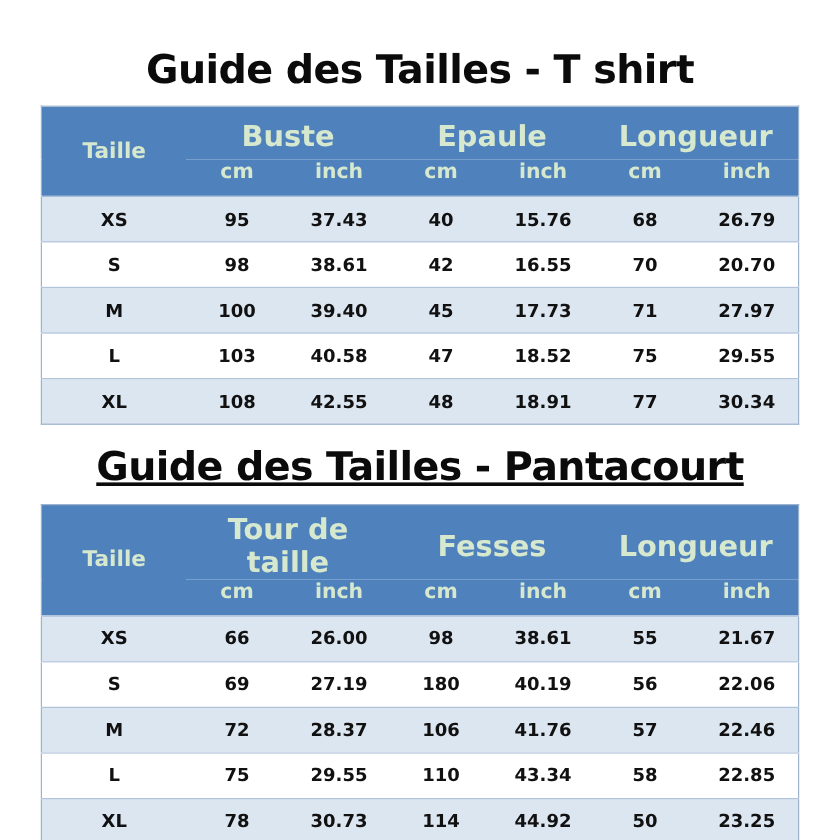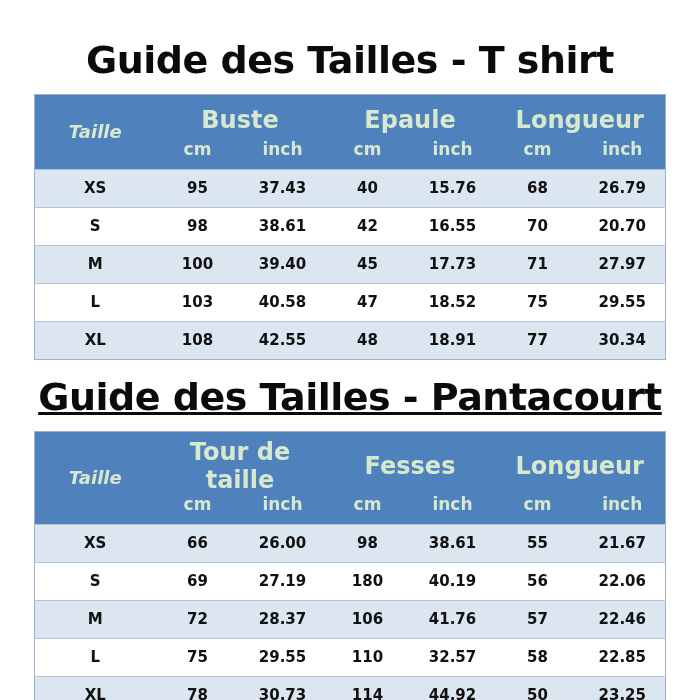--- a/index.html
+++ b/index.html
@@ -10,21 +10,21 @@
   body {
     width: 700px;
     height: 700px;
     box-sizing: border-box;
     padding-top: 40px;
     font-family: "DejaVu Sans", "Liberation Sans", sans-serif;
     overflow: hidden;
   }
   .guide-title {
     text-align: center;
-    font-size: 38px;
+    font-size: 33px;
     font-weight: bold;
     color: #0b0b0b;
     letter-spacing: -0.5px;
     line-height: 1.1;
     margin: 0 0 12px 0;
   }
   .guide-title.second {
     margin-top: 17px;
     text-decoration: underline;
   }
@@ -41,21 +41,20 @@
     background: #4f81bd;
     color: #d6e8cd;
     font-weight: bold;
     text-align: center;
     padding: 0;
     border: none;
   }
   table.size-table th.corner {
     font-size: 18px;
     vertical-align: middle;
-    font-style: italic;
   }
   table.size-table th.group {
     font-size: 24px;
     height: 38px;
     vertical-align: middle;
     padding-top: 6px;
   }
   table.size-table th.unit {
     font-size: 17px;
     height: 30px;
@@ -208,21 +207,21 @@
       <td>106</td>
       <td>41.76</td>
       <td>57</td>
       <td>22.46</td>
     </tr>
     <tr>
       <td>L</td>
       <td>75</td>
       <td>29.55</td>
       <td>110</td>
-      <td>32.57</td>
+      <td>43.34</td>
       <td>58</td>
       <td>22.85</td>
     </tr>
     <tr>
       <td>XL</td>
       <td>78</td>
       <td>30.73</td>
       <td>114</td>
       <td>44.92</td>
       <td>50</td>

